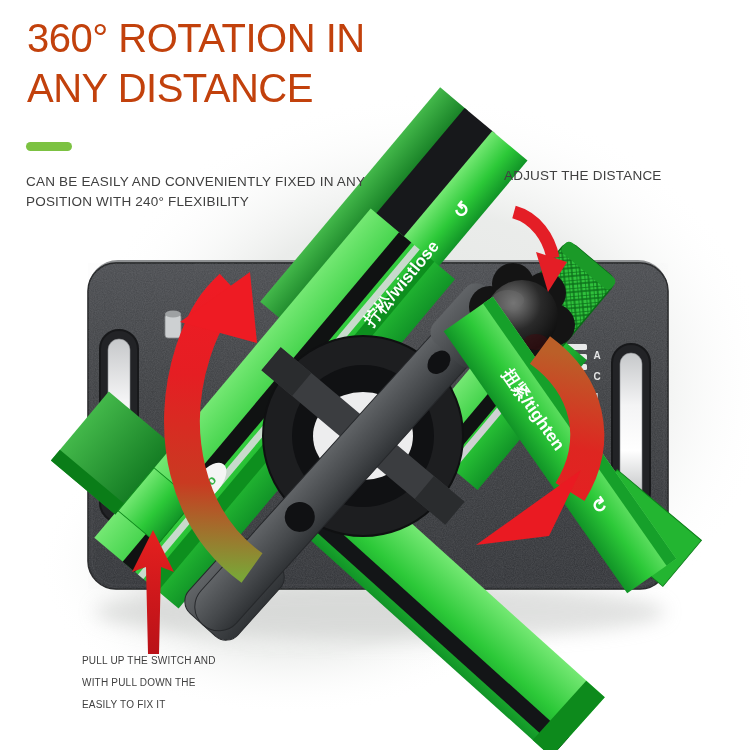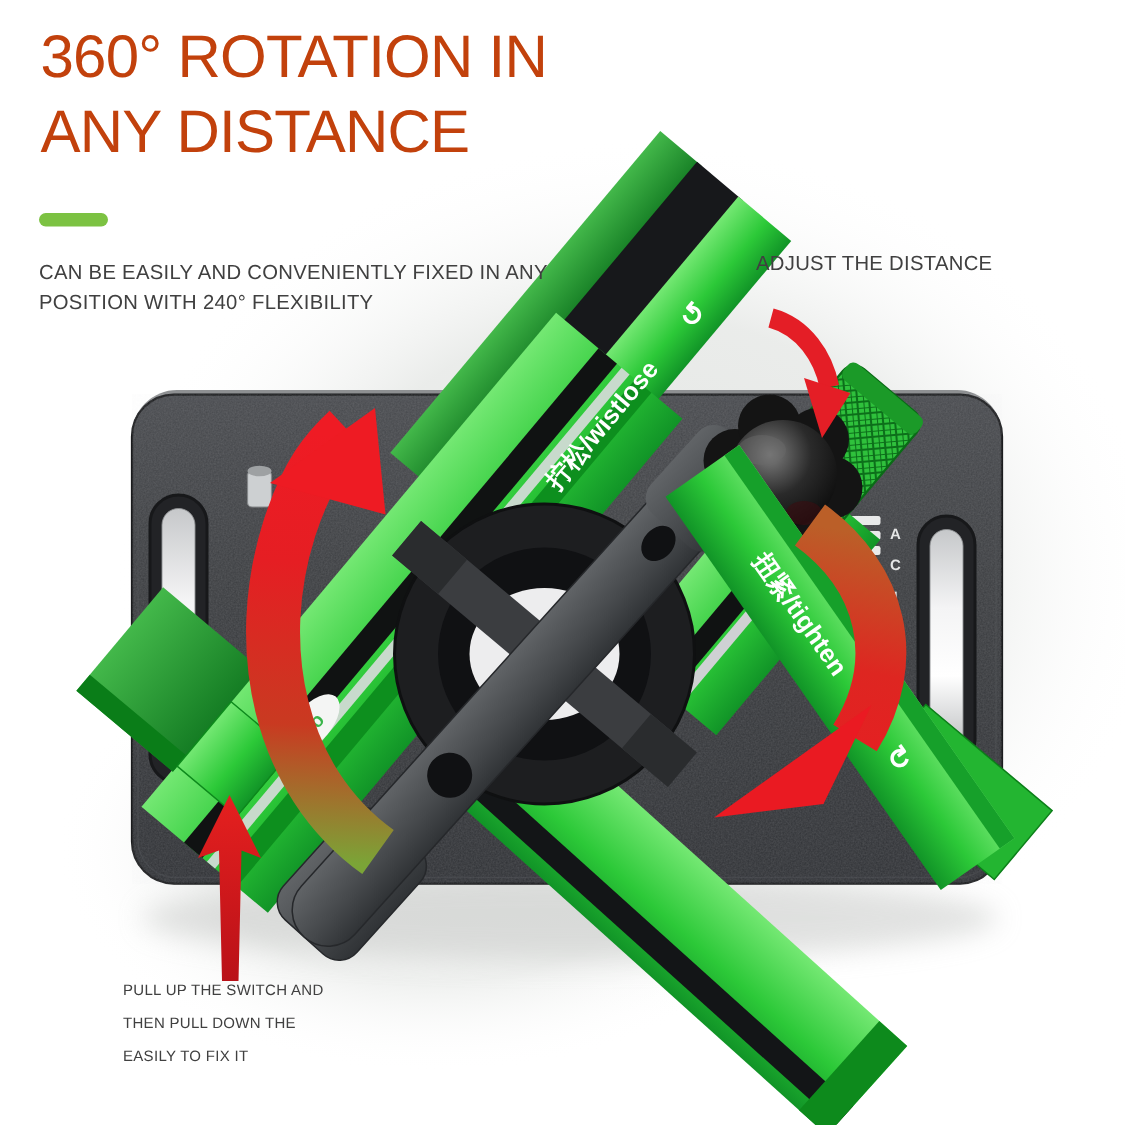--- a/index.html
+++ b/index.html
@@ -248,17 +248,17 @@
     <div class="nowrap">CAN BE EASILY AND CONVENIENTLY FIXED IN ANY</div>
     <div class="nowrap">POSITION WITH 240° FLEXIBILITY</div>
   </div>
 
   <div class="callout co-right">
     <div class="nowrap">ADJUST THE DISTANCE</div>
   </div>
 
   <div class="callout co-bottom">
     <div class="nowrap">PULL UP THE SWITCH AND</div>
-    <div class="nowrap">THEN PULL DOWN THE</div>
+    <div class="nowrap">WITH PULL DOWN THE</div>
     <div class="nowrap">EASILY TO FIX IT</div>
   </div>
 
 </div>
 
 </body></html>

